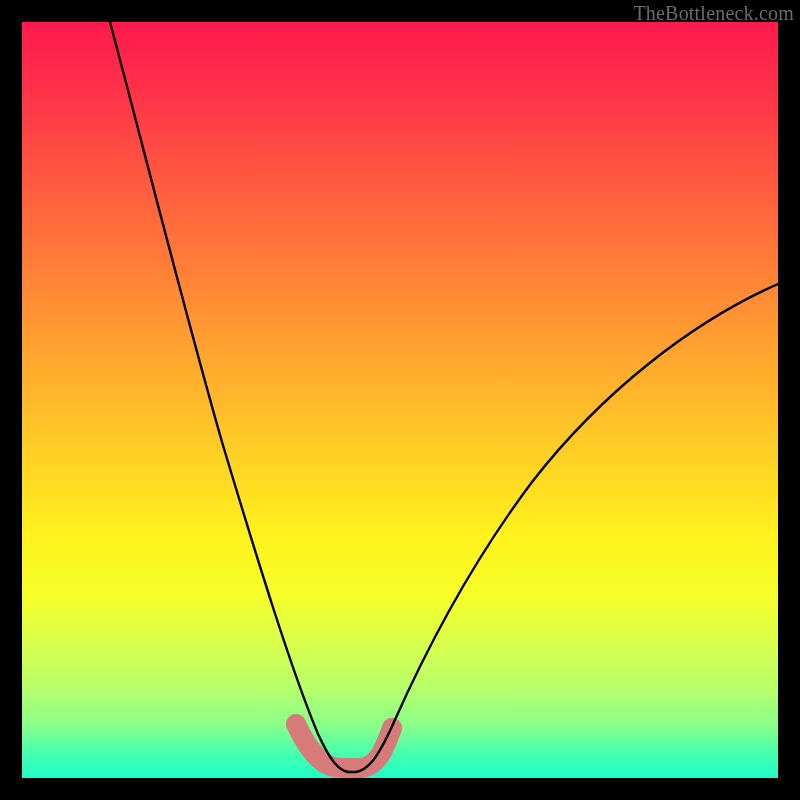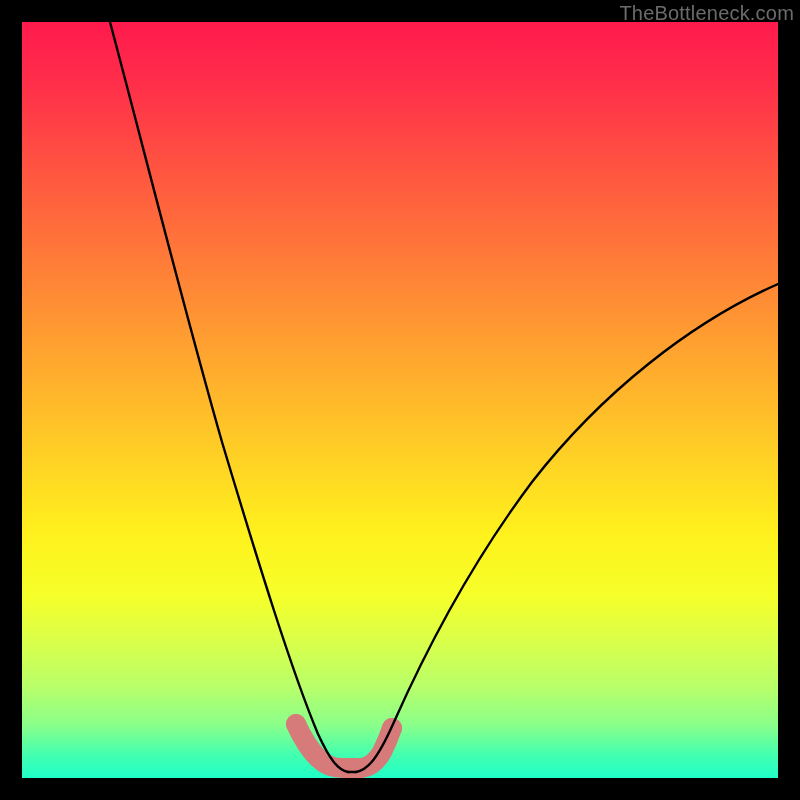--- a/index.html
+++ b/index.html
@@ -37,21 +37,21 @@
       #b8ff6a 88%,
       #8aff8a 93%,
       #42ffb0 97%,
       #1effc8 100%
     );
   }
   .watermark {
     position: absolute;
     top: 2px;
     right: 6px;
-    font-family: Liberation Sans, sans-serif;
+    font-family: Liberation Serif, serif;
     font-size: 20px;
     color: #6b6b6b;
     letter-spacing: 0.2px;
     user-select: none;
   }
   svg.curves {
     position: absolute;
     left: 0;
     top: 0;
     width: 756px;

